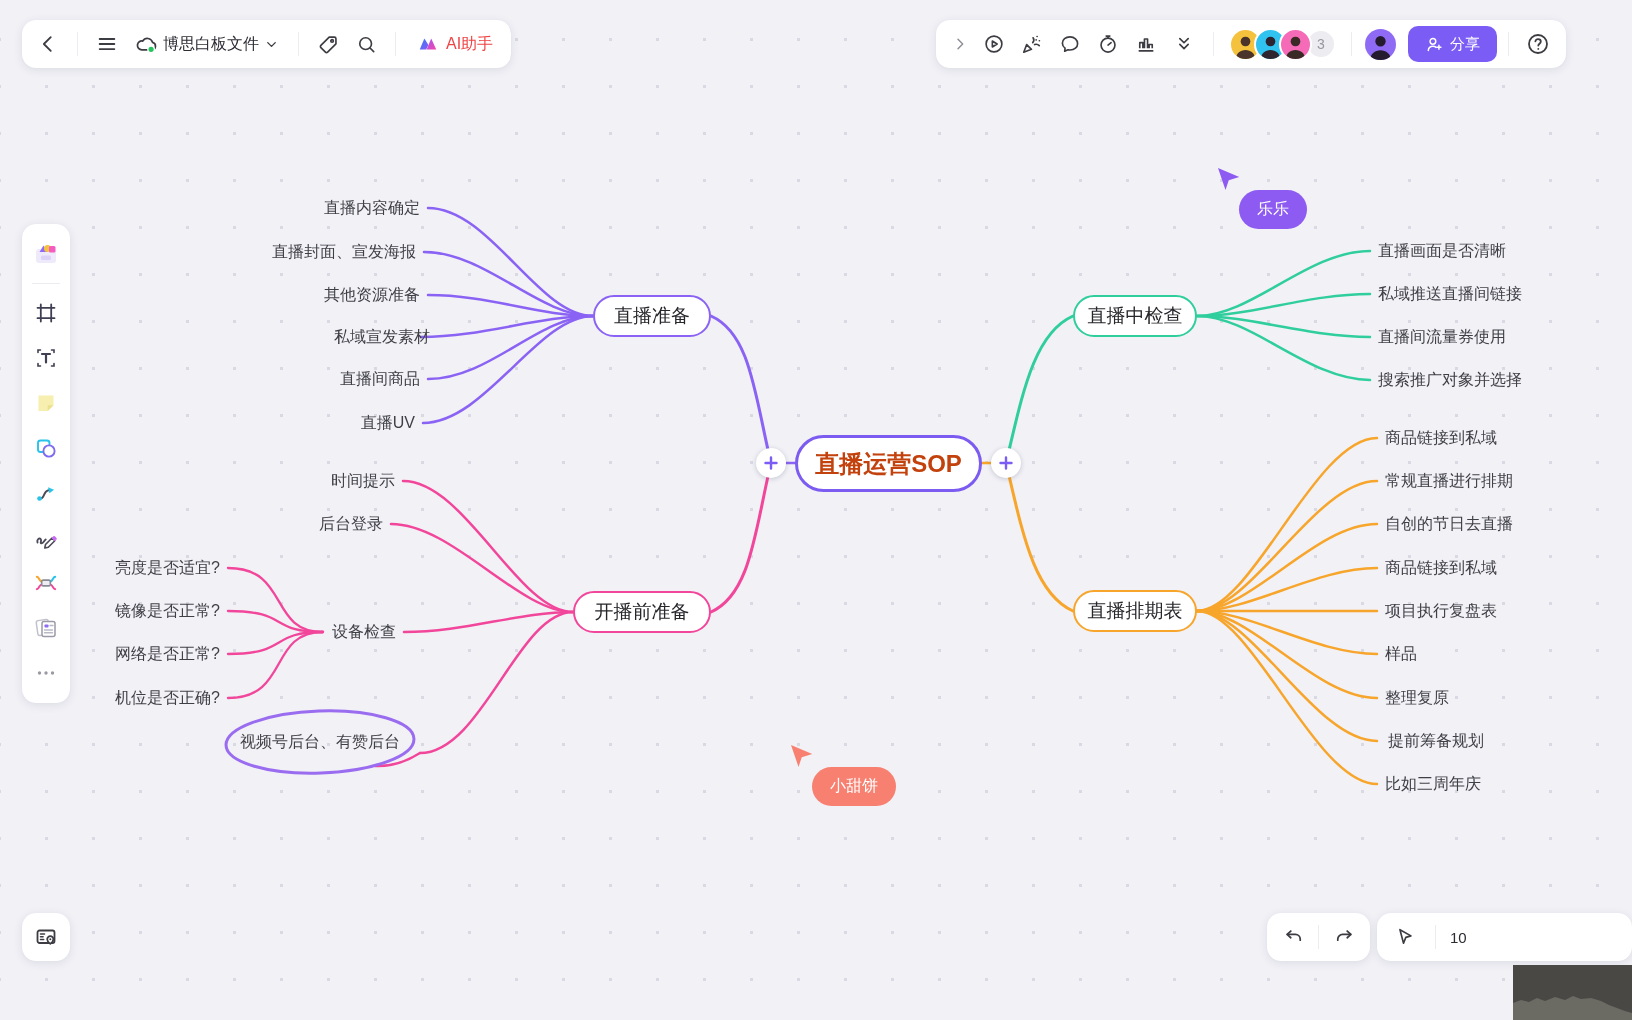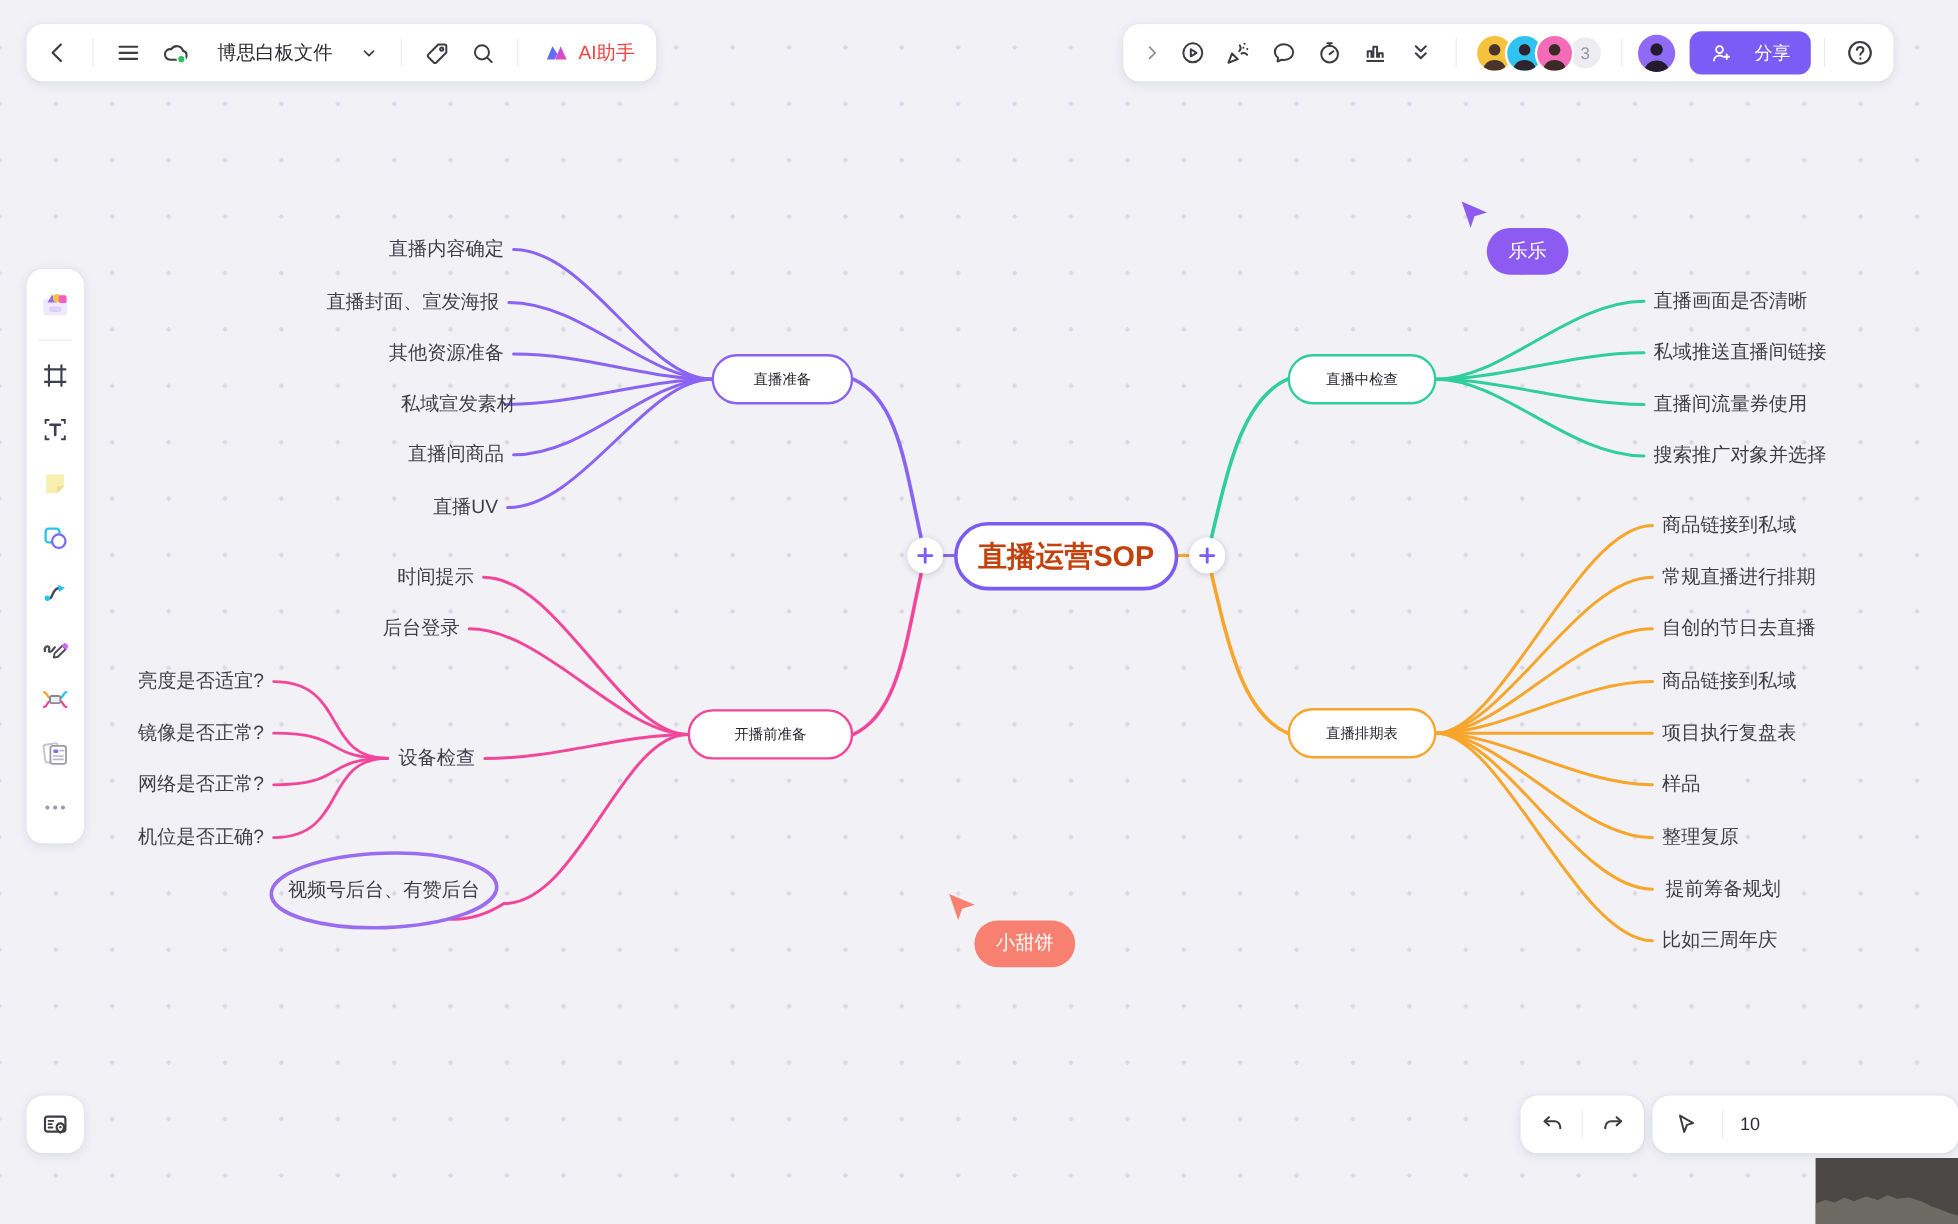--- a/index.html
+++ b/index.html
@@ -22,57 +22,57 @@
     display:flex; align-items:center;
   }
   .tbtn {
     min-width:36px; height:36px; border-radius:9px; border:none; background:transparent;
     display:flex; align-items:center; justify-content:center; color:#3C3C43; cursor:pointer;
   }
   .sep { width:1px; height:24px; background:#EBEBF0; margin:0 9px; flex:none; }
 
   
   .panel.tl { left:22px; top:20px; height:48px; padding:0 8px; gap:2px; }
-  .file-chip { display:flex; align-items:center; gap:23px; padding:0 8px; height:36px; border-radius:9px; cursor:pointer; }
+  .file-chip { display:flex; align-items:center; gap:5px; padding:0 8px; height:36px; border-radius:9px; cursor:pointer; }
   .file-name { font-size:16px; font-weight:500; color:#2B2B33; }
   .ai-chip { display:flex; align-items:center; gap:7px; padding:0 10px; height:36px; border-radius:9px; cursor:pointer; }
   .ai-label { font-size:16px; font-weight:500; color:#ef4444; }
 
   
   .panel.tr { left:936px; top:20px; height:48px; padding:0 10px; gap:2px; }
   .avatars { display:flex; align-items:center; margin:0 4px; }
   .av { width:33px; height:33px; border-radius:50%; border:2px solid #fff; overflow:hidden; flex:none; position:relative; }
   .av + .av { margin-left:-8px; }
   .av svg { position:absolute; inset:0; }
   .av-count { width:30px; height:30px; border-radius:50%; background:#ECECF1; color:#97979F;
     font-size:14px; display:flex; align-items:center; justify-content:center; margin-left:-6px; border:2px solid #fff; }
   .av-self { width:31px; height:31px; border:none; margin:0 10px 0 2px; }
   .share-btn { height:36px; padding:0 17px; border:none; border-radius:10px; background:#7B5CF5; color:#fff;
-    font-size:15px; font-weight:500; display:flex; align-items:center; gap:18px; cursor:pointer; font-family:Liberation Mono, monospace; }
+    font-size:15px; font-weight:500; display:flex; align-items:center; gap:6px; cursor:pointer; font-family:Liberation Mono, monospace; }
 
   
   .panel.side { left:22px; top:224px; width:48px; flex-direction:column; padding:10px 0; gap:5px; }
   .side .tbtn { width:40px; height:40px; }
   .side .sep { width:28px; height:1px; margin:4px 0; }
 
   
   .panel.bl { left:22px; top:913px; width:48px; height:48px; justify-content:center; }
   .panel.br-undo { left:1267px; top:913px; height:48px; padding:0 4px; }
   .panel.br-zoom { left:1377px; top:913px; width:255px; height:48px; padding:0 6px; }
   .zoom-val { font-size:15px; color:#2B2B33; padding:0 2px 0 6px; }
 
   
   .dark-corner { position:absolute; left:1513px; top:965px; width:119px; height:55px; background:#494845; z-index:40; }
   .dark-corner svg { display:block; }
 
   
   .mm-node {
     position:absolute; background:#fff; border-style:solid; border-width:2.5px;
     border-radius:24px; display:flex; align-items:center; justify-content:center;
-    font-size:12px; font-weight:500; color:#26262B; cursor:pointer; white-space:nowrap;
+    font-size:19px; font-weight:500; color:#26262B; cursor:pointer; white-space:nowrap;
   }
   .mm-root { font-size:24px; font-weight:700; border-width:3px; border-radius:29px; color:#c2410c; }
   .mm-leaf {
     position:absolute; font-size:16px; color:#3F3F46; white-space:nowrap; cursor:pointer;
   }
   .mm-plus {
     position:absolute; width:30px; height:30px; border-radius:50%; background:#fff;
     box-shadow:0 1px 5px rgba(40,40,80,.22); display:flex; align-items:center; justify-content:center;
     cursor:pointer; z-index:5;
   }

